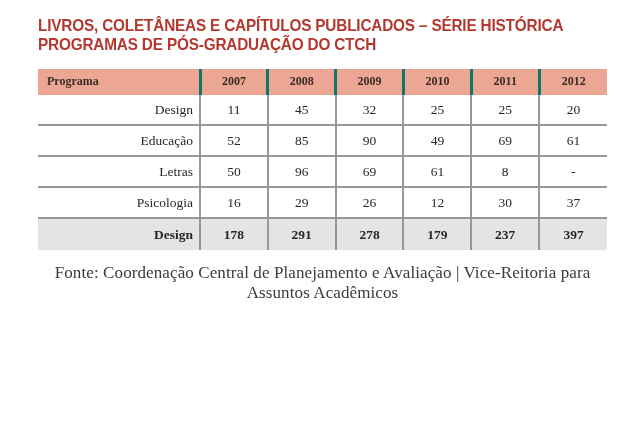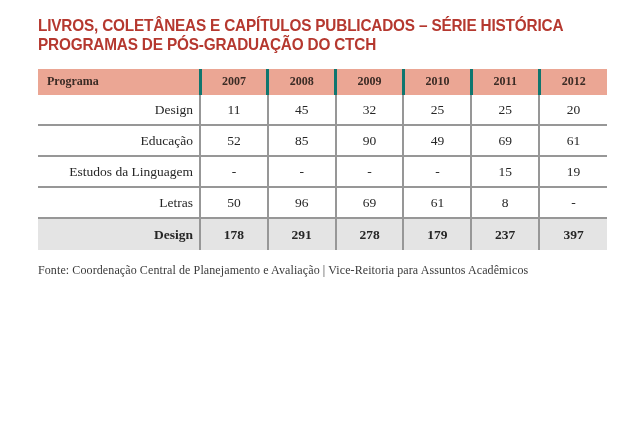--- a/index.html
+++ b/index.html
@@ -64,23 +64,24 @@
   tbody td + td, tfoot td + td { border-left: 2px solid var(--border); }
 
   tfoot td {
     background: var(--total-bg);
     font-weight: bold;
     padding: 7px 6px;
   }
 
   .footer-note {
     margin-top: 13px;
-    font-size: 12px;
+    font-size: 17px;
     color: #3a3a3a;
     letter-spacing: 0.1px;
+    text-align: center;
   }
 </style>
 </head>
 <body>
 
 <div class="content">
 
   <div class="title-block">
     <div class="title-line">LIVROS, COLETÂNEAS E CAPÍTULOS PUBLICADOS – SÉRIE HISTÓRICA</div>
     <div class="title-line">PROGRAMAS DE PÓS-GRADUAÇÃO DO CTCH</div>
@@ -120,36 +121,36 @@
         <tr>
           <td>Educação</td>
           <td>52</td>
           <td>85</td>
           <td>90</td>
           <td>49</td>
           <td>69</td>
           <td>61</td>
         </tr>
         <tr>
-          <td>Estudos da Linguagem</td>
-          <td>-</td>
-          <td>-</td>
-          <td>-</td>
-          <td>-</td>
-          <td>15</td>
-          <td>19</td>
-        </tr>
-        <tr>
           <td>Letras</td>
           <td>50</td>
           <td>96</td>
           <td>69</td>
           <td>61</td>
           <td>8</td>
           <td>-</td>
+        </tr>
+        <tr>
+          <td>Psicologia</td>
+          <td>16</td>
+          <td>29</td>
+          <td>26</td>
+          <td>12</td>
+          <td>30</td>
+          <td>37</td>
         </tr>
       </tbody>
     <tfoot>
       <tr>
         <td>Design</td>
         <td>178</td>
         <td>291</td>
         <td>278</td>
         <td>179</td>
         <td>237</td>

